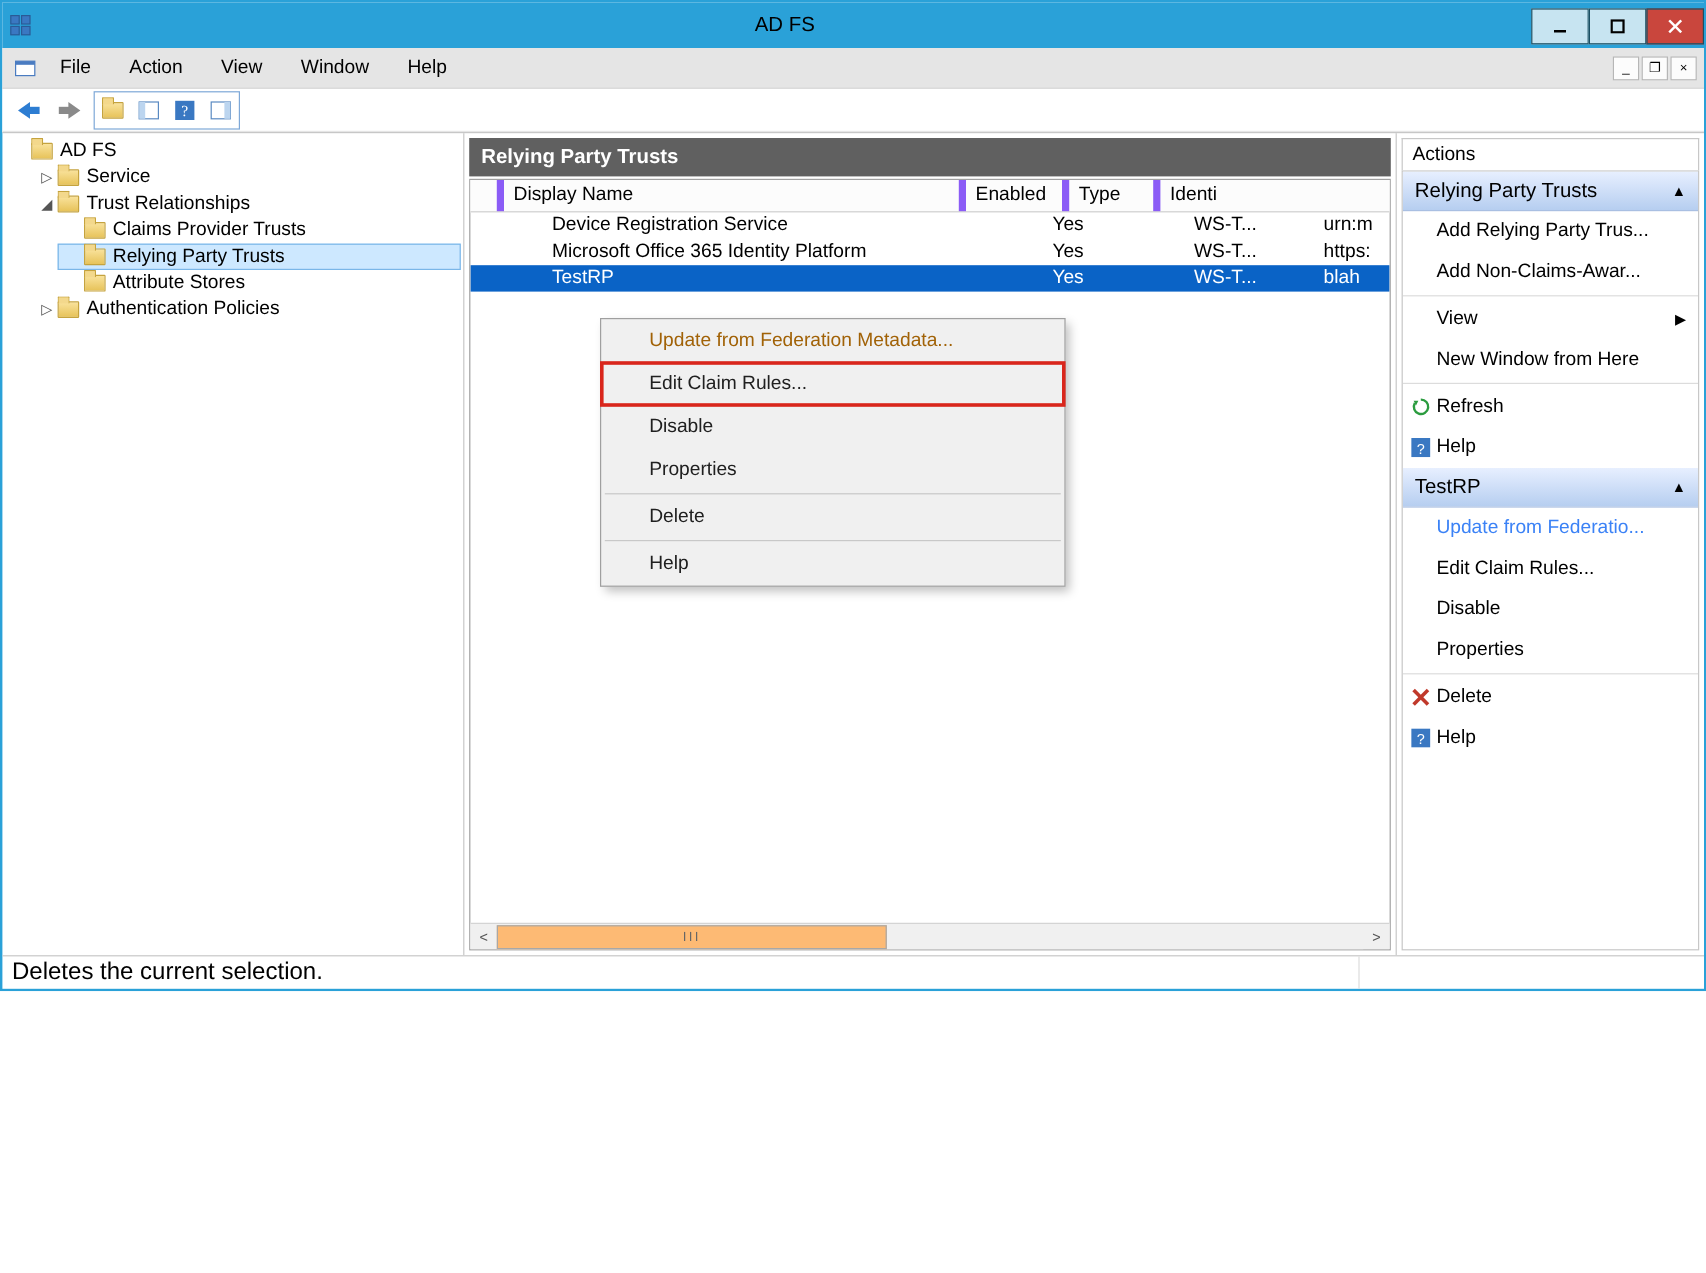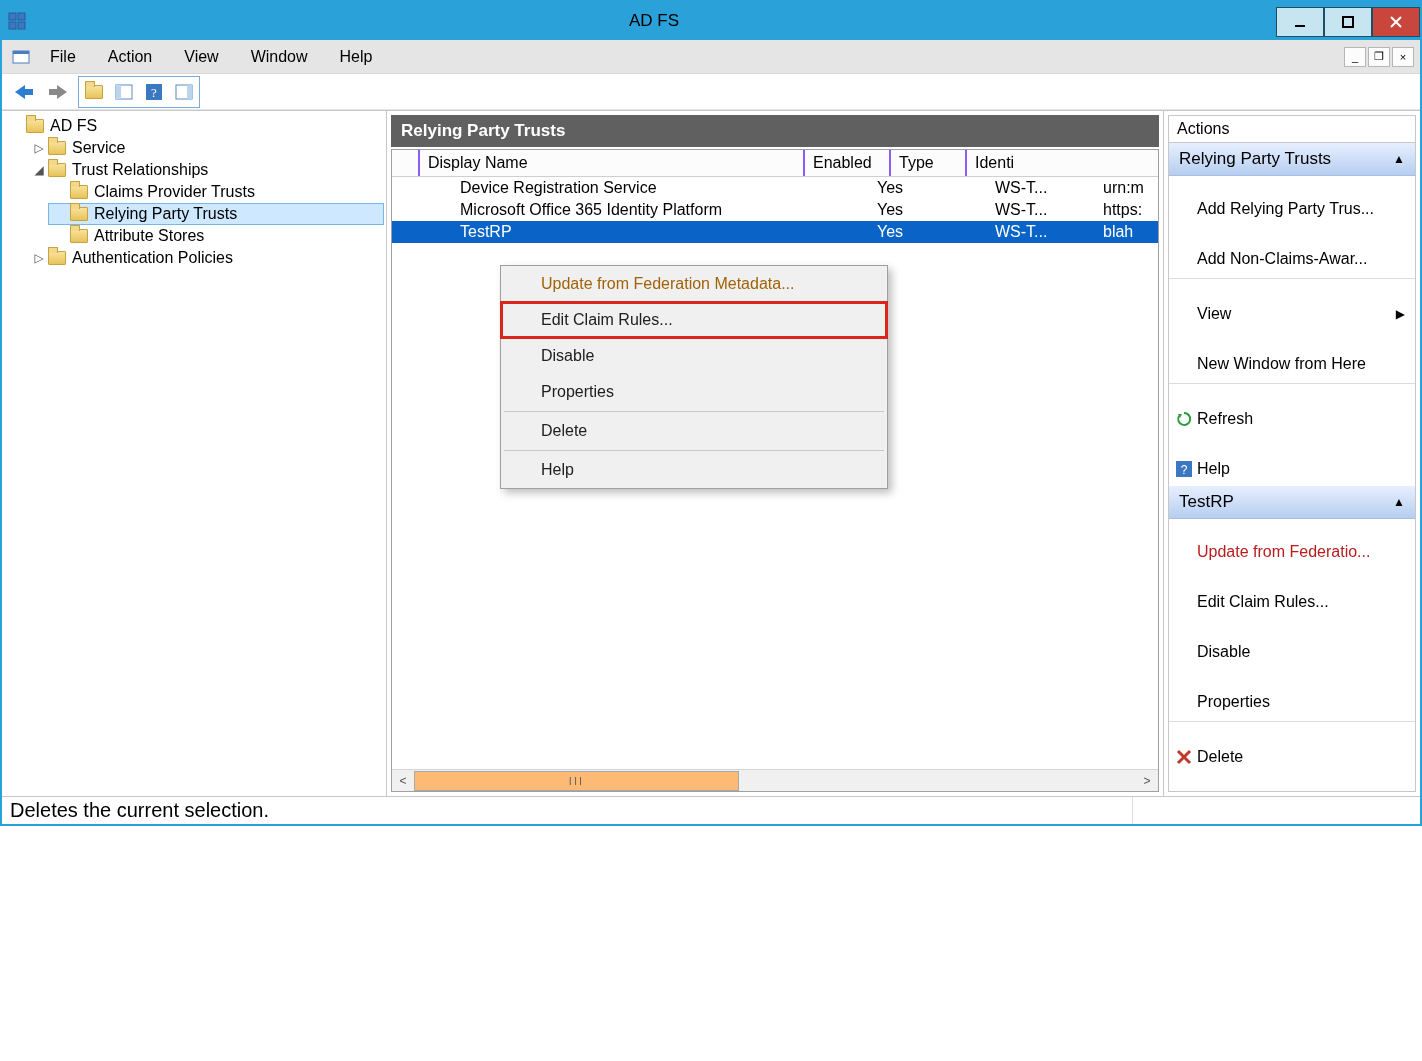--- a/index.html
+++ b/index.html
@@ -134,21 +134,21 @@
   min-height: 0;
 }
 .list-header {
   display: flex;
   background: #fcfcfc;
   border-bottom: 1px solid #cfcfcf;
   font-size: 16px;
 }
 .list-header > div {
   padding: 4px 8px;
-  border-right: 2px solid #8b5cf6;
+  border-right: 6px solid #8b5cf6;
   white-space: nowrap;
   overflow: hidden;
 }
 .col-gap { width: 28px; flex: 0 0 28px; }
 .col-display { flex: 0 0 385px; }
 .col-enabled { flex: 0 0 86px; }
 .col-type { flex: 0 0 76px; }
 .col-ident { flex: 1; min-width:0; border-right:none !important; }
 .list-body { flex: 1; overflow: hidden; position: relative; }
 .list-row {
@@ -232,26 +232,26 @@
   padding: 6px 10px;
   font-size: 17px;
   border-bottom: 1px solid #a9bfe2;
   display:flex;
   align-items:center;
 }
 .actions-section-hdr .chev { margin-left:auto; font-size:12px; }
 .action-item {
   display:flex;
   align-items:center;
-  padding: 24px 10px 8px 28px;
+  padding: 8px 10px 8px 28px;
   font-size:16px;
   gap: 10px;
   position:relative;
 }
-.action-item.disabled { color:#b91c1c; }
+.action-item.disabled { color:#3b82f6; }
 .action-item .sub-arrow { margin-left:auto; font-size:12px; }
 .action-item .aicon { position:absolute; left:6px; width:18px; display:flex; justify-content:center; }
 .actions-sep { height:0; border-top:1px solid #dcdcdc; margin: 2px 0; }
 
 .statusbar {
   height: 28px;
   border-top: 1px solid #c7c7c7;
   display:flex;
   align-items:center;
   font-size:20px;

